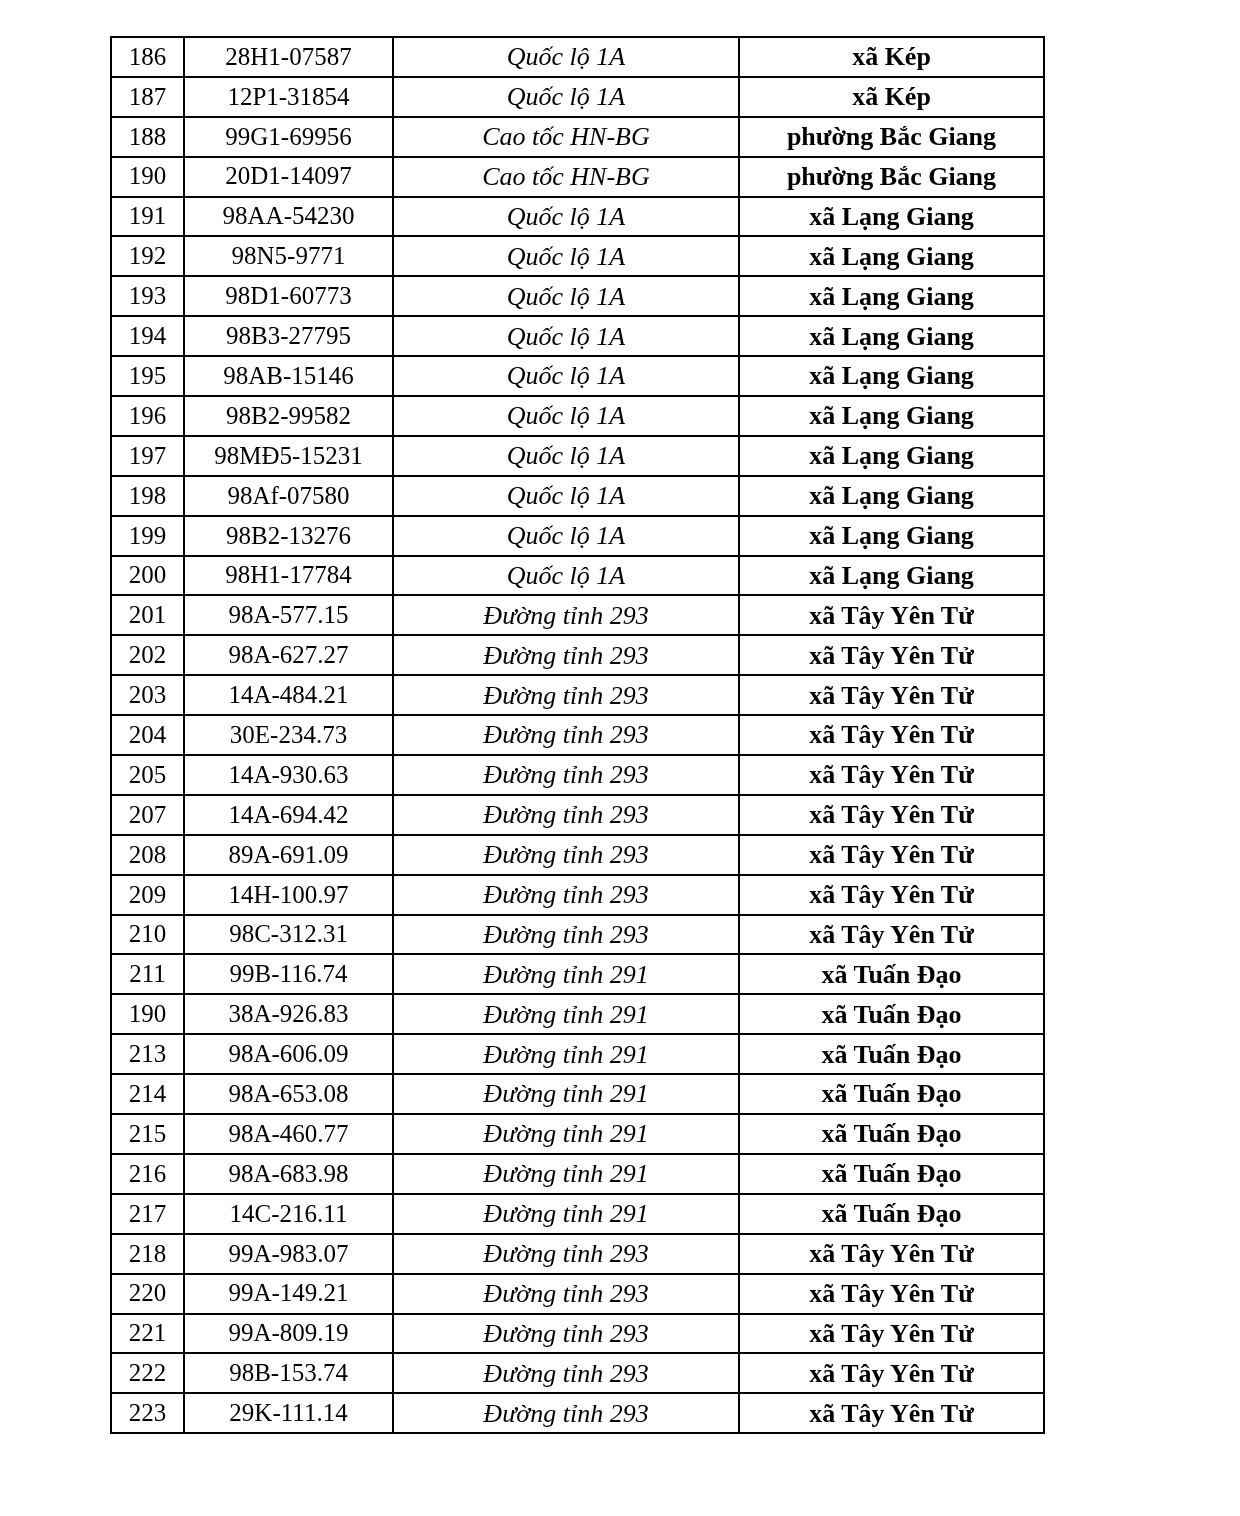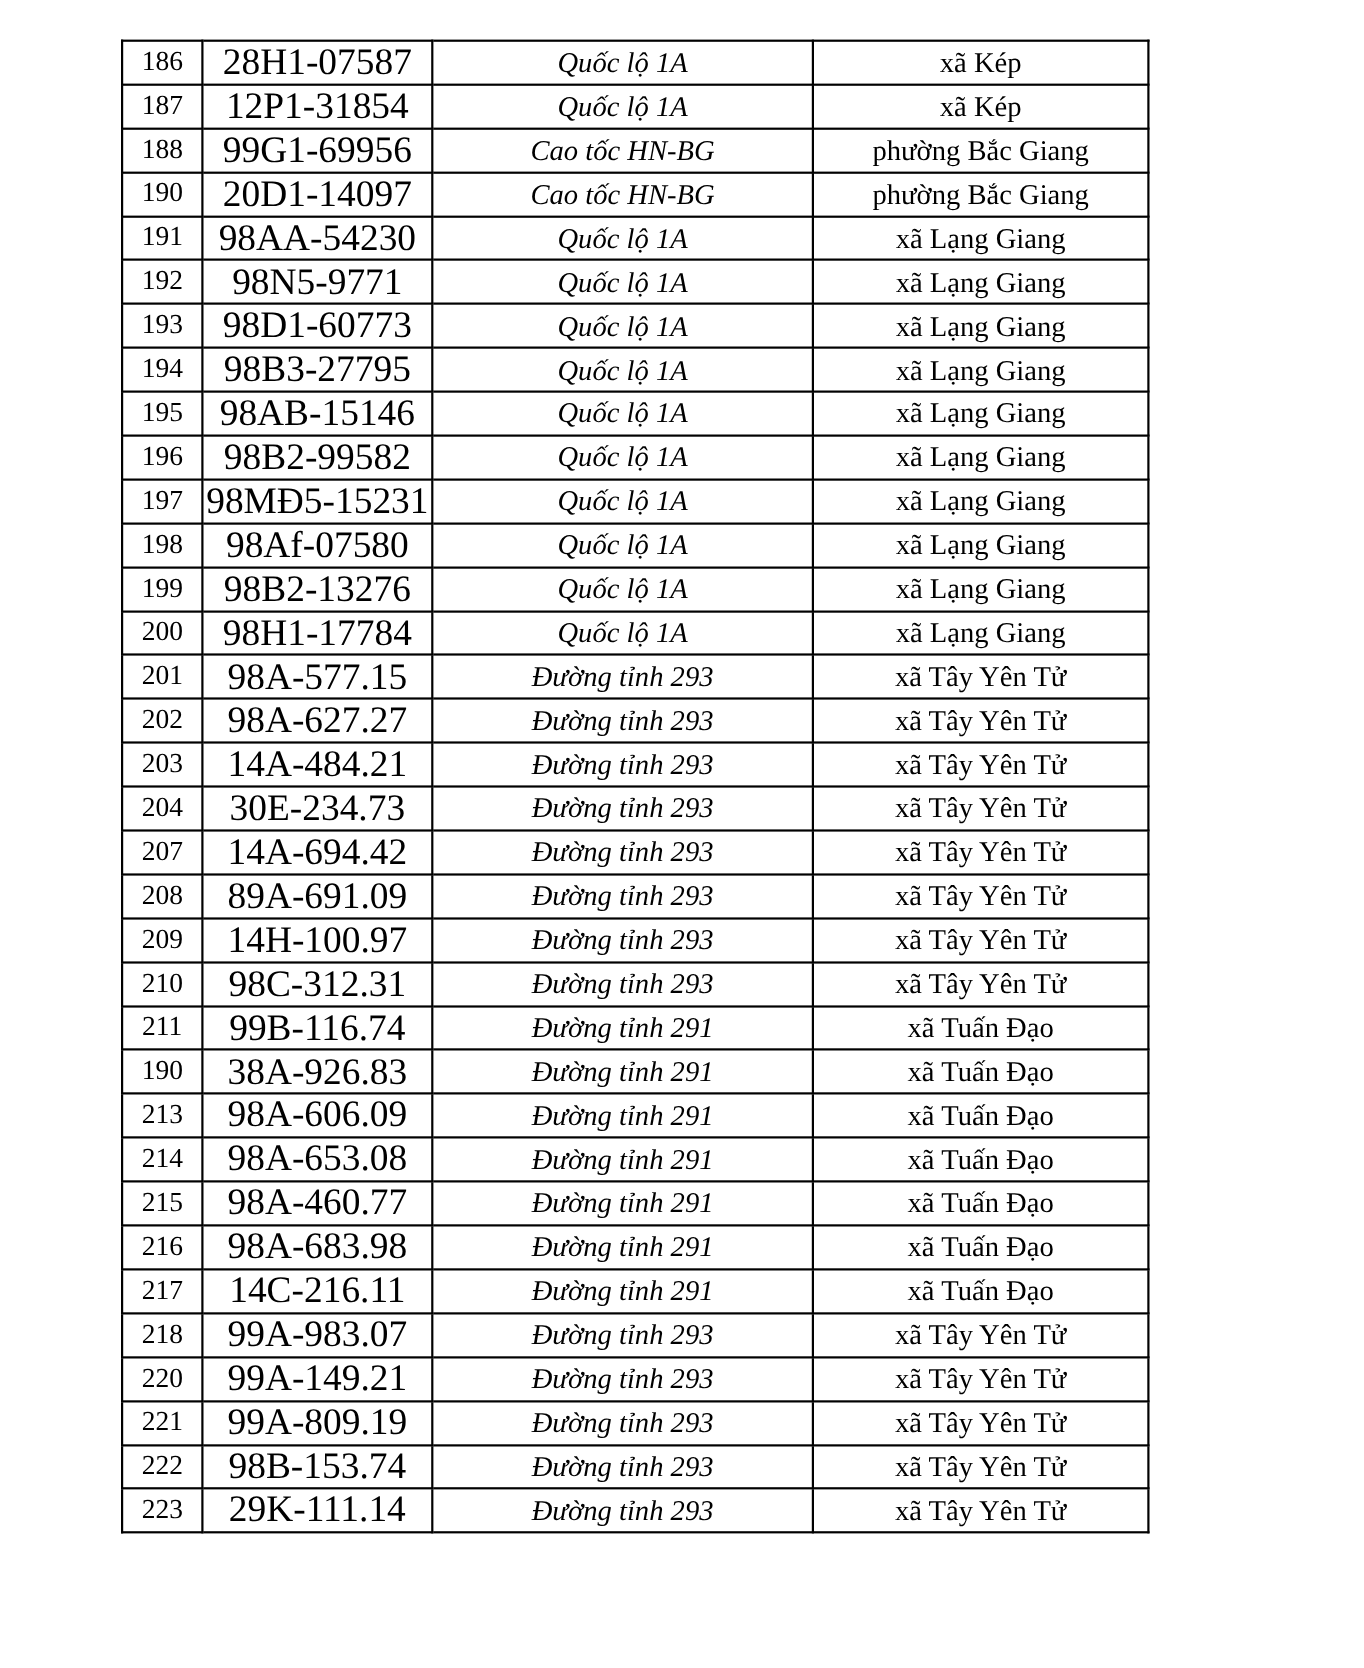--- a/index.html
+++ b/index.html
@@ -38,23 +38,23 @@
     height: 37.9px;
     padding: 0 2px;
     text-align: center;
     vertical-align: middle;
     font-size: 26px;
     line-height: 1.05;
     white-space: nowrap;
     overflow: hidden;
   }
   #plate-table td.cell-index { font-size: 25px; }
-  #plate-table td.cell-plate { font-size: 34px; }
+  #plate-table td.cell-plate { font-size: 25px; }
   #plate-table td.cell-road  { font-size: 26px; font-style: italic; }
-  #plate-table td.cell-ward  { font-size: 26px; }
+  #plate-table td.cell-ward  { font-size: 26px; font-weight: bold; }
 </style>
 </head>
 <body>
 
 <div id="page">
   <table id="plate-table">
     <colgroup>
       <col class="c-index">
       <col class="c-plate">
       <col class="c-road">
@@ -163,20 +163,26 @@
           <td class="cell-road">Đường tỉnh 293</td>
           <td class="cell-ward">xã Tây Yên Tử</td>
         </tr>
         <tr>
           <td class="cell-index">204</td>
           <td class="cell-plate">30E-234.73</td>
           <td class="cell-road">Đường tỉnh 293</td>
           <td class="cell-ward">xã Tây Yên Tử</td>
         </tr>
         <tr>
+          <td class="cell-index">205</td>
+          <td class="cell-plate">14A-930.63</td>
+          <td class="cell-road">Đường tỉnh 293</td>
+          <td class="cell-ward">xã Tây Yên Tử</td>
+        </tr>
+        <tr>
           <td class="cell-index">207</td>
           <td class="cell-plate">14A-694.42</td>
           <td class="cell-road">Đường tỉnh 293</td>
           <td class="cell-ward">xã Tây Yên Tử</td>
         </tr>
         <tr>
           <td class="cell-index">208</td>
           <td class="cell-plate">89A-691.09</td>
           <td class="cell-road">Đường tỉnh 293</td>
           <td class="cell-ward">xã Tây Yên Tử</td>

